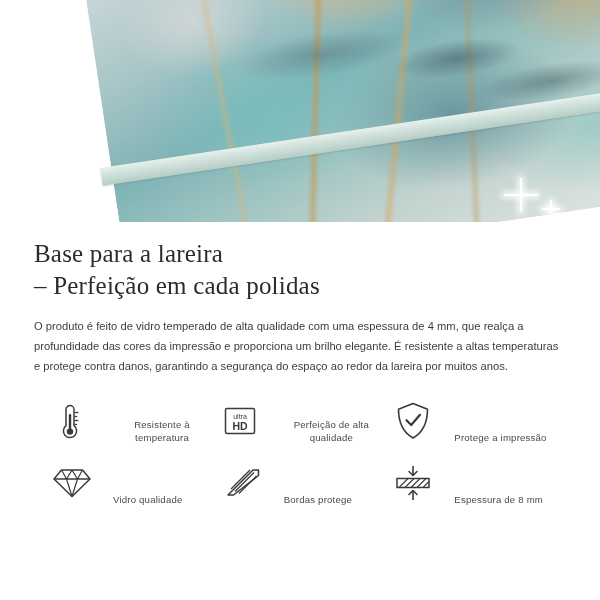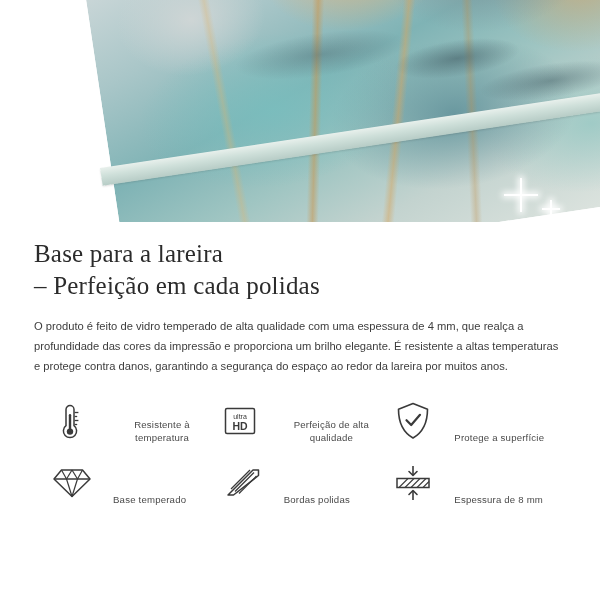--- a/index.html
+++ b/index.html
@@ -216,49 +216,49 @@
         <div class="feature-label">Perfeição de alta qualidade</div>
       </div>
 
       <div class="feature">
         <div class="feature-icon">
           <svg width="38" height="42" viewBox="0 0 38 42">
             <path d="M19 3.5 L33.5 9.2 C33.5 22 28.5 32.5 19 38 C9.5 32.5 4.5 22 4.5 9.2 Z" fill="none" stroke="#3a3a3a" stroke-width="1.6" stroke-linejoin="round"></path>
             <path d="M12.5 20.2 L17.2 25 L26 14.8" fill="none" stroke="#3a3a3a" stroke-width="2.2" stroke-linecap="round" stroke-linejoin="round"></path>
           </svg>
         </div>
-        <div class="feature-label">Protege a superfície</div>
+        <div class="feature-label">Protege a impressão</div>
       </div>
 
       <div class="feature">
         <div class="feature-icon">
           <svg width="42" height="34" viewBox="0 0 42 34">
             <path d="M10.5 4 H31.5 L39 13 L21 30.5 L3 13 Z" fill="none" stroke="#3a3a3a" stroke-width="1.5" stroke-linejoin="round"></path>
             <line x1="3" y1="13" x2="39" y2="13" stroke="#3a3a3a" stroke-width="1.3"></line>
             <line x1="10.5" y1="4" x2="15.5" y2="13" stroke="#3a3a3a" stroke-width="1.2"></line>
             <line x1="31.5" y1="4" x2="26.5" y2="13" stroke="#3a3a3a" stroke-width="1.2"></line>
             <line x1="15.5" y1="13" x2="21" y2="30.5" stroke="#3a3a3a" stroke-width="1.2"></line>
             <line x1="26.5" y1="13" x2="21" y2="30.5" stroke="#3a3a3a" stroke-width="1.2"></line>
             <line x1="15.5" y1="13" x2="21" y2="4" stroke="#3a3a3a" stroke-width="1.2"></line>
             <line x1="26.5" y1="13" x2="21" y2="4" stroke="#3a3a3a" stroke-width="1.2"></line>
           </svg>
         </div>
-        <div class="feature-label">Base temperado</div>
+        <div class="feature-label">Vidro qualidade</div>
       </div>
 
       <div class="feature">
         <div class="feature-icon">
           <svg width="38" height="34" viewBox="0 0 38 34">
             <path d="M4 29 L29 4 L34.5 4 L34.5 9.5 L9.5 29 Z" fill="none" stroke="#3a3a3a" stroke-width="1.5" stroke-linejoin="round"></path>
             <line x1="11" y1="25.5" x2="30" y2="6.5" stroke="#3a3a3a" stroke-width="1.2"></line>
             <line x1="15" y1="27.5" x2="32.5" y2="10" stroke="#3a3a3a" stroke-width="1.2"></line>
             <line x1="7" y1="23" x2="26" y2="4" stroke="#3a3a3a" stroke-width="1.2"></line>
           </svg>
         </div>
-        <div class="feature-label">Bordas polidas</div>
+        <div class="feature-label">Bordas protege</div>
       </div>
 
       <div class="feature">
         <div class="feature-icon">
           <svg width="44" height="40" viewBox="0 0 44 40">
             <line x1="22" y1="3" x2="22" y2="11" stroke="#3a3a3a" stroke-width="1.6"></line>
             <path d="M18 8.5 L22 12.5 L26 8.5" fill="none" stroke="#3a3a3a" stroke-width="1.6" stroke-linecap="round" stroke-linejoin="round"></path>
             <line x1="22" y1="37" x2="22" y2="29" stroke="#3a3a3a" stroke-width="1.6"></line>
             <path d="M18 31.5 L22 27.5 L26 31.5" fill="none" stroke="#3a3a3a" stroke-width="1.6" stroke-linecap="round" stroke-linejoin="round"></path>
             <rect x="6" y="15.5" width="32" height="9" fill="none" stroke="#3a3a3a" stroke-width="1.5"></rect>

